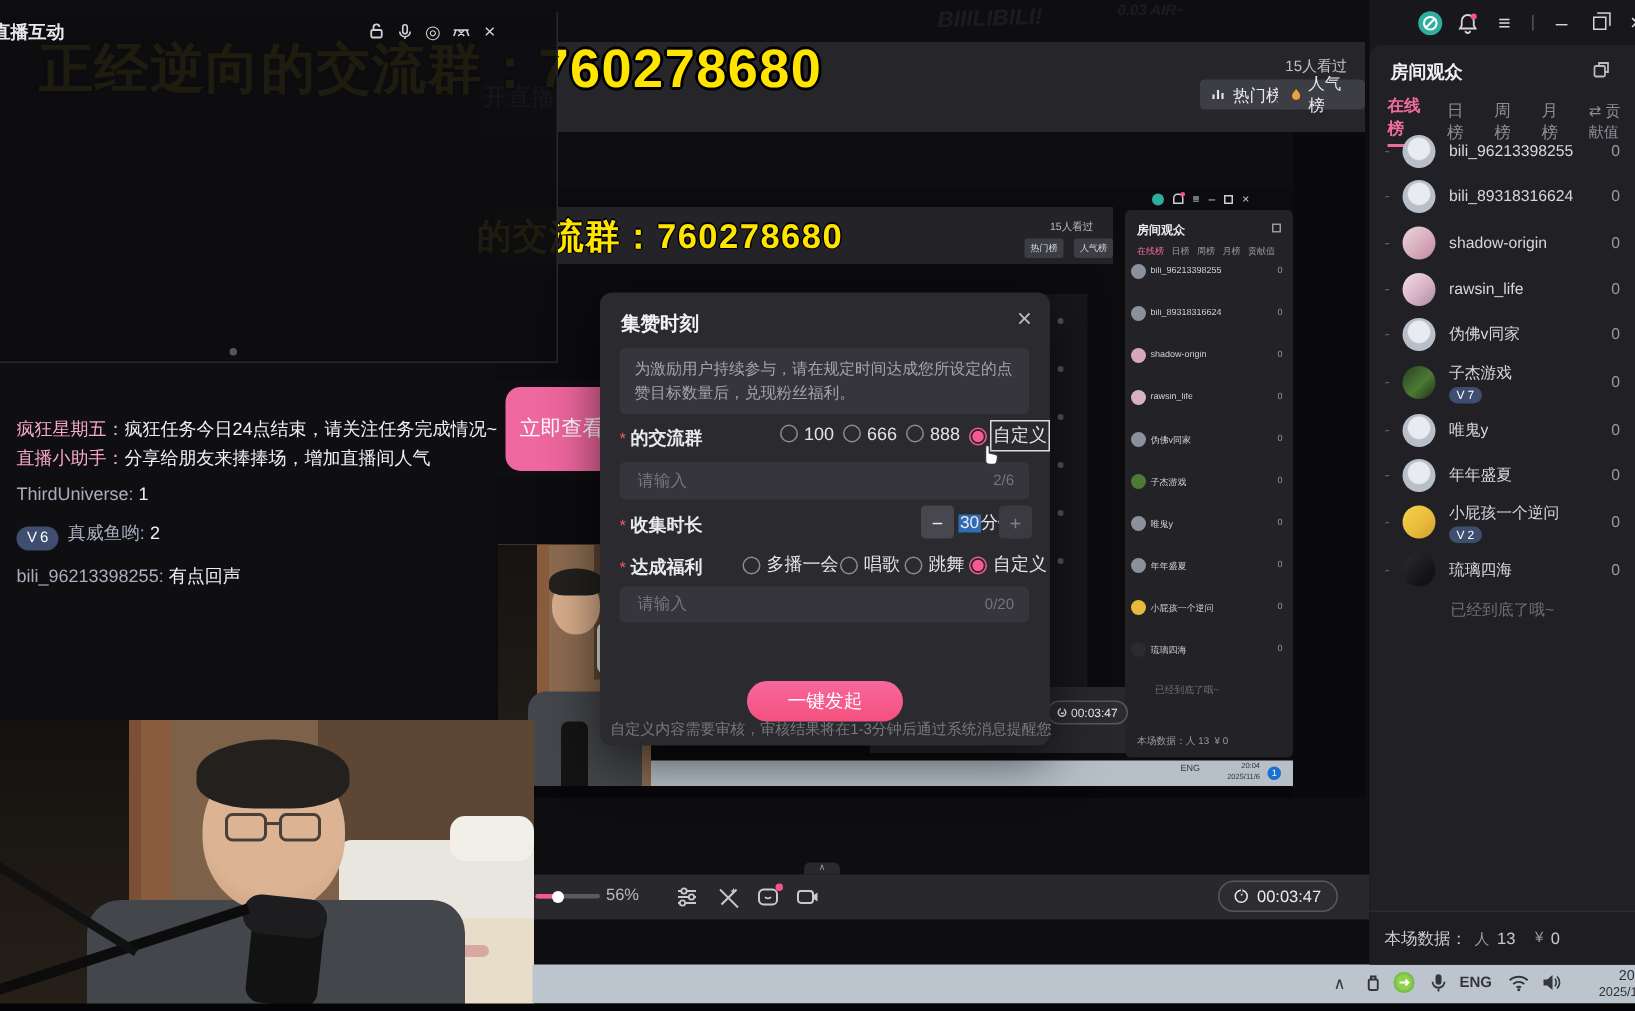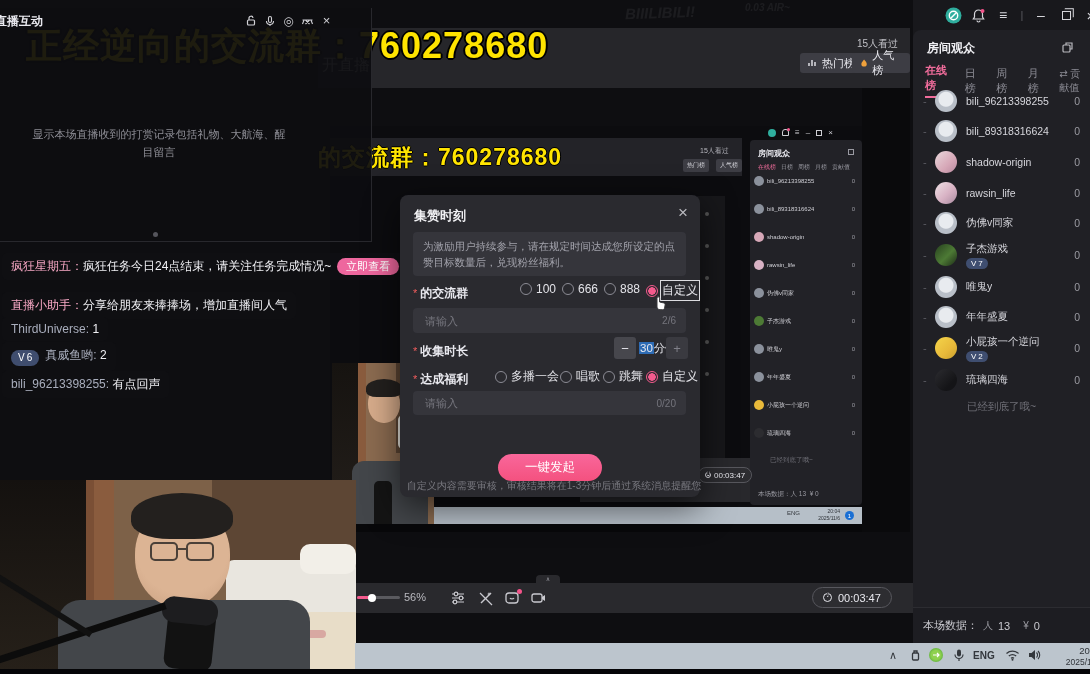--- a/index.html
+++ b/index.html
@@ -22,21 +22,21 @@
   .mrow{display:flex;align-items:center;gap:3px;font-size:6px;color:#cfcfd5;width:104px;}
   .mava{width:10px;height:10px;border-radius:50%;background:#8b919c;flex:none;}
   .mname{overflow:hidden;white-space:nowrap;max-width:58px;}
   .mval{margin-left:auto;margin-right:3px;color:#9a9aa2;}
   .mtask{background:#b6bfc8;}
   
   .bubble{position:absolute;left:2px;background:rgba(15,15,19,.84);border-radius:5px;padding:5px 9px;
           font-size:12px;font-weight:500;color:#f0f0f4;white-space:nowrap;}
   .clabel{color:#f9a9c6;}
   .cuser{color:#a9aebd;}
-  .cpill{display:inline-block;background:#ee679e;color:#fff;border-radius:10px;padding:1px 9px;font-size:11px;margin-left:6px;cursor:pointer;}
+  .cpill{display:inline-block;background:#ee679e;color:#fff;border-radius:10px;padding:19px 9px;font-size:14px;margin-left:6px;cursor:pointer;}
   .cbadge{display:inline-flex;align-items:center;background:#3f4d6e;border-radius:9px;padding:0 7px;height:16px;font-size:10px;color:#fff;margin-right:6px;gap:2px;vertical-align:-2px;}
   
   .panel{background:rgba(13,13,16,.93);border-right:1px solid #28282d;border-bottom:1px solid #28282d;}
   .pico{color:#d0d0d5;display:inline-flex;align-items:center;justify-content:center;width:15px;height:15px;cursor:pointer;}
   
   .dlg{background:#2a2a2f;border-radius:8px;box-shadow:0 10px 34px rgba(0,0,0,.6);}
   .dstar{color:#f25d5d;font-size:11px;margin-right:3px;}
   .dlabel{color:#e8e8ee;font-size:12px;font-weight:600;}
   .dinfo{background:#35353b;border-radius:4px;color:#a3a3ac;font-size:10.5px;line-height:1.55;padding:6px 10px;}
   .dinbox{background:#35353b;border-radius:4px;display:flex;align-items:center;padding:0 10px;}
@@ -316,21 +316,20 @@
           </svg>
       </span>
       <span class="pico" style="font-size:12px;">◎</span>
       <span class="pico">
         <svg width="13" height="12" viewBox="0 0 13 12">
             <path d="M1.5 5h10M3 5l-1.5 4M10 5l1.5 4M4.5 9l4-4M8.5 9l-4-4" stroke="#d0d0d5" stroke-width="1.1" fill="none"></path>
           </svg>
       </span>
       <span class="pico" style="font-size:13px;">×</span>
     </div>
-    <div class="ab" style="left:30px;top:118px;width:258px;font-size:11px;color:#8f8f97;text-align:center;line-height:1.6;">显示本场直播收到的打赏记录包括礼物、大航海、醒目留言</div>
     <i class="ab" style="left:153px;bottom:4px;width:5px;height:5px;border-radius:50%;background:#55555c;"></i>
   </div>
 
   <div class="ab dlg" style="left:400px;top:195px;width:300px;height:302px;z-index:35;">
     <span class="ab" style="left:14px;top:12px;font-size:13px;font-weight:700;color:#f1f1f4;">集赞时刻</span>
     <span class="ab" style="right:12px;top:8px;font-size:17px;color:#b9b9bf;cursor:pointer;">×</span>
     <div class="ab dinfo" style="left:13px;top:37px;width:273px;height:44px;overflow:hidden;">为激励用户持续参与，请在规定时间达成您所设定的点赞目标数量后，兑现粉丝福利。</div>
 
     <div class="ab" style="left:13px;top:88px;"><span class="dstar">*</span><span class="dlabel">的交流群</span></div>
     <span class="ab ropt" style="left:120px;top:87px;">

